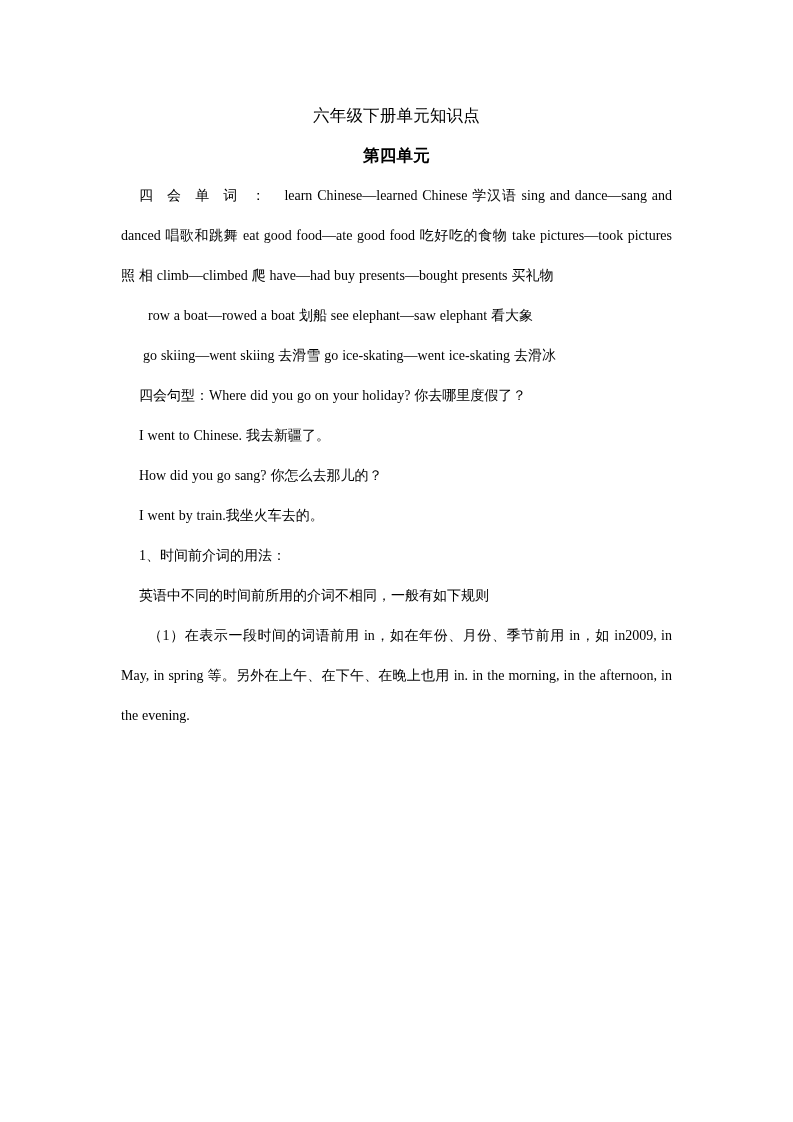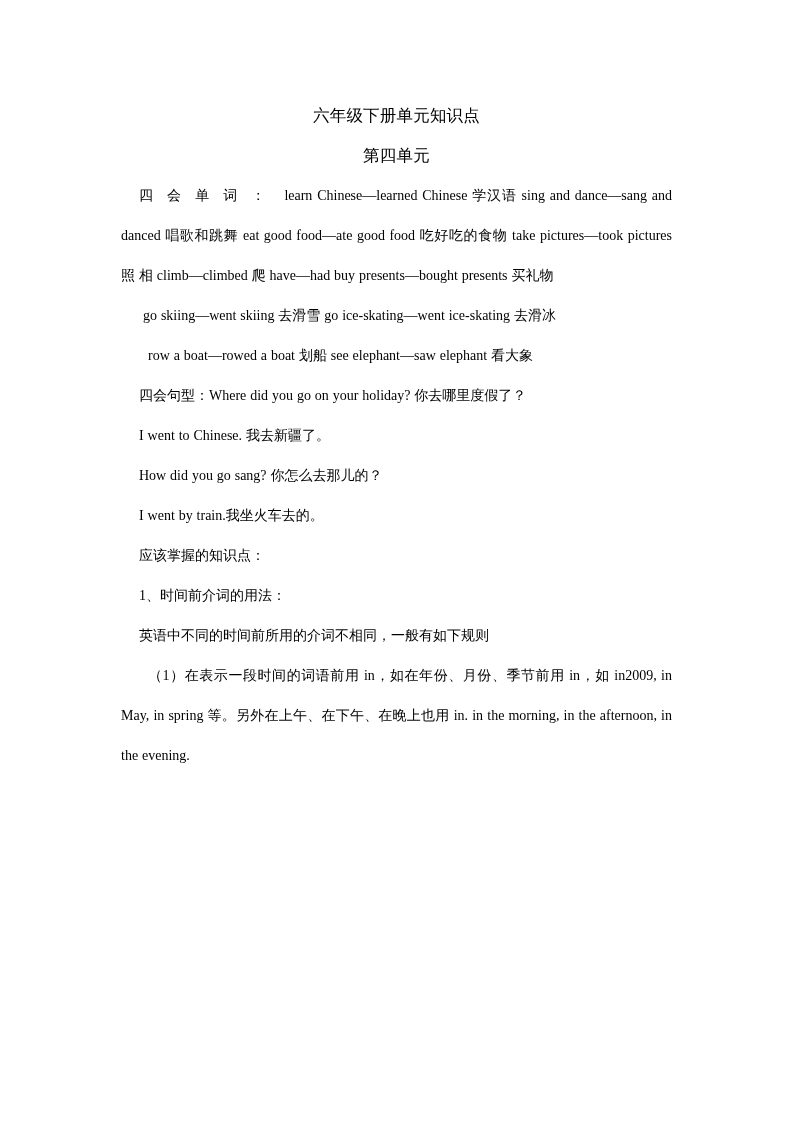--- a/index.html
+++ b/index.html
@@ -40,21 +40,21 @@
     text-align: center;
     font-weight: normal;
     margin: 0;
     letter-spacing: 0.2px;
   }
 
   .unit-title {
     font-size: 16.5px;
     line-height: 40px;
     text-align: center;
-    font-weight: normal;
+    font-weight: bold;
     margin: 0;
     letter-spacing: 0.2px;
   }
 
   p.para {
     font-size: 14px;
     line-height: 40px;
     margin: 0;
     text-align: justify;
     text-justify: inter-ideograph;
@@ -81,34 +81,33 @@
 
 <div class="page">
   <div class="content">
 
     <div class="doc-title">六年级下册单元知识点</div>
 
     <div class="unit-title">第四单元</div>
 
     <p class="para just ind-sm"><span class="label-spaced">四 会 单 词 ：</span><span class="label-gap"></span><span>learn Chinese—learned Chinese 学汉语  sing and dance—sang and danced 唱歌和跳舞 eat good food—ate good food 吃好吃的食物 take pictures—took pictures 照 相  climb—climbed 爬 have—had buy presents—bought presents 买礼物</span></p>
 
+    <p class="para ind-lg">row a boat—rowed a boat 划船 see elephant—saw elephant 看大象</p>
+
     <p class="para just ind-md">go skiing—went skiing 去滑雪 go ice-skating—went ice-skating 去滑冰</p>
-
-    <p class="para ind-lg">row a boat—rowed a boat 划船 see elephant—saw elephant 看大象</p>
 
 
     <p class="para ind-sm">四会句型：Where did you go on your holiday?  你去哪里度假了？</p>
 
     <p class="para ind-sm">I went to Chinese.  我去新疆了。</p>
 
     <p class="para ind-sm">How did you go sang?  你怎么去那儿的？</p>
 
     <p class="para ind-sm">I went by train.我坐火车去的。</p>
 
-    <p class="para ind-sm">应该掌握的知识点：</p>
 
     <p class="para ind-sm">1、时间前介词的用法：</p>
 
     <p class="para ind-sm">英语中不同的时间前所用的介词不相同，一般有如下规则</p>
 
     <p class="para just ind-lg">（1）在表示一段时间的词语前用 in，如在年份、月份、季节前用 in，如 in2009, in May, in spring 等。另外在上午、在下午、在晚上也用 in. in the morning, in the afternoon, in the evening.</p>
 
 
   </div>
 </div>

